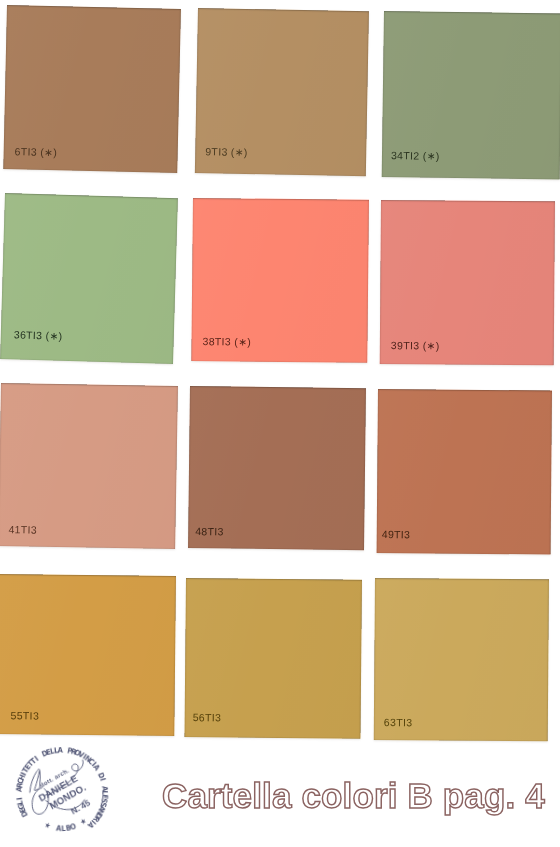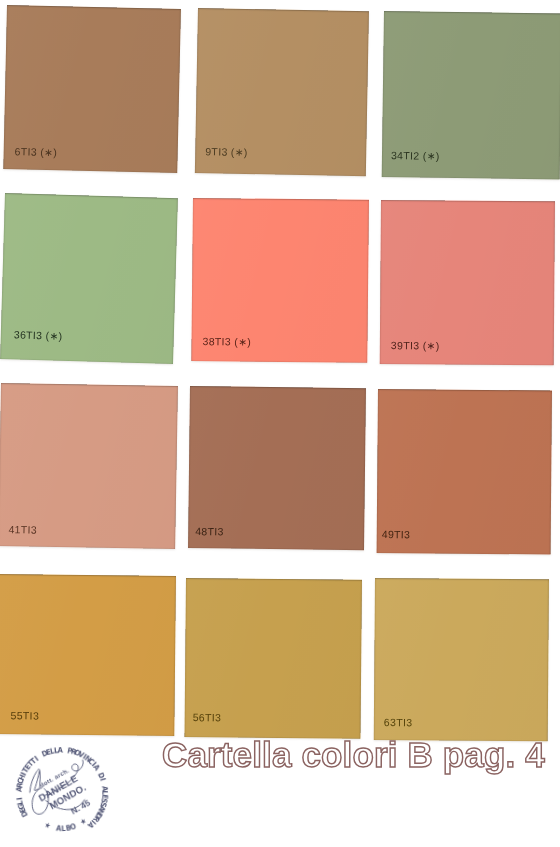--- a/index.html
+++ b/index.html
@@ -19,21 +19,21 @@
       inset 0 1px 1.2px rgba(0,0,0,.22),
       inset 1.2px 0 1.2px rgba(0,0,0,.05),
       inset -1.2px 0 1.2px rgba(0,0,0,.07),
       inset 0 -1px 1px rgba(0,0,0,.04),
       0 1px 2px rgba(150,140,130,.22);}
   .swatch::after{content:"";position:absolute;inset:0;pointer-events:none;
     background:linear-gradient(103deg, rgba(255,255,255,.025) 0%, rgba(255,255,255,0) 45%, rgba(0,0,0,.012) 100%);}
   .swatch-code{position:absolute;white-space:nowrap;
     font-family:"Liberation Sans",sans-serif;
     font-size:10.5px;letter-spacing:0.35px;}
-  #title{position:absolute;left:160px;top:731px;filter:blur(0.35px);}
+  #title{position:absolute;left:160px;top:772px;filter:blur(0.35px);}
   #title-text{
     font-family:"Liberation Sans",sans-serif;
     font-size:35px;font-weight:bold;letter-spacing:0.15px;
     fill:none;stroke:#8b6361;stroke-width:1.45px;
   }
   #stamp{position:absolute;left:7px;top:744px;
          transform:rotate(-4deg);transform-origin:56px 49px;
          filter:blur(0.3px);opacity:.93;}
   .stamp-ring{font-family:"DejaVu Sans Condensed","DejaVu Sans",sans-serif;
               font-weight:bold;fill:#4a4f70;}

